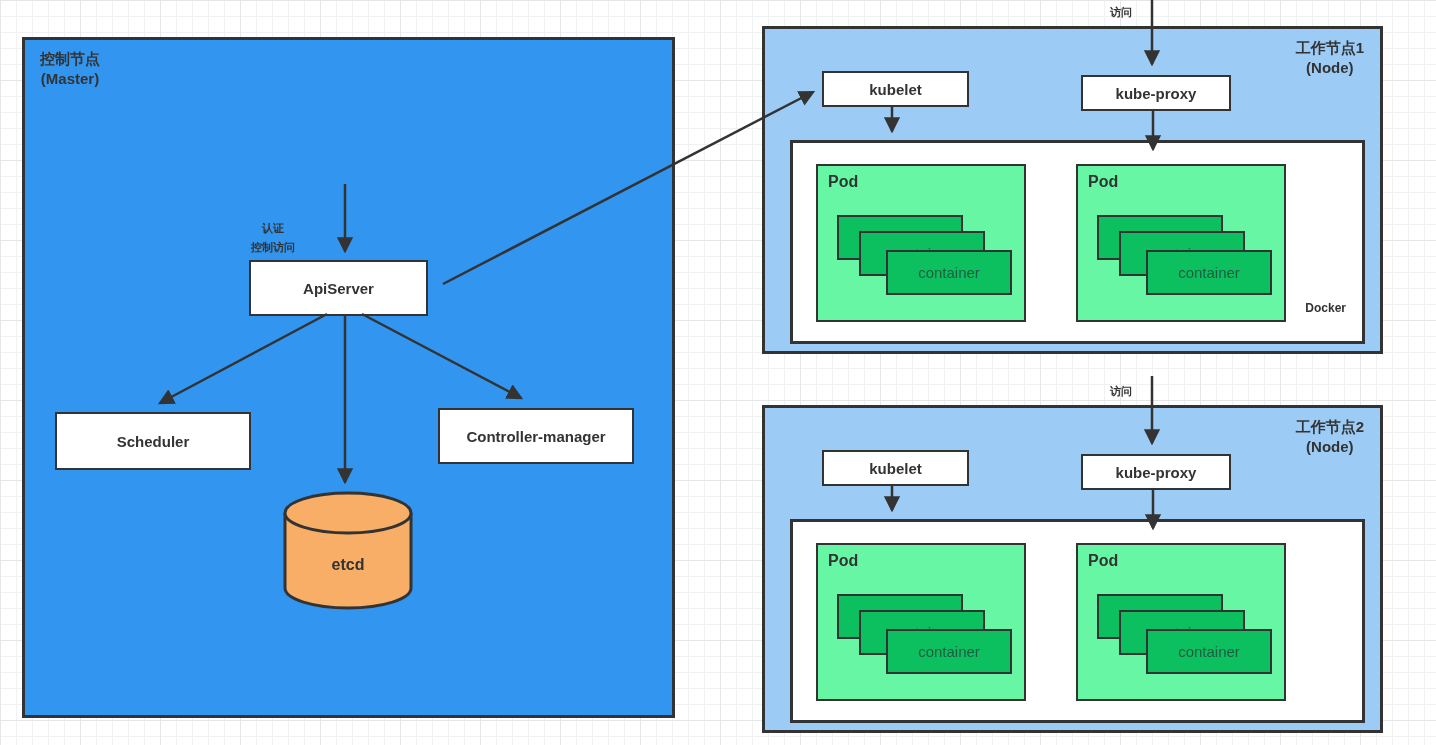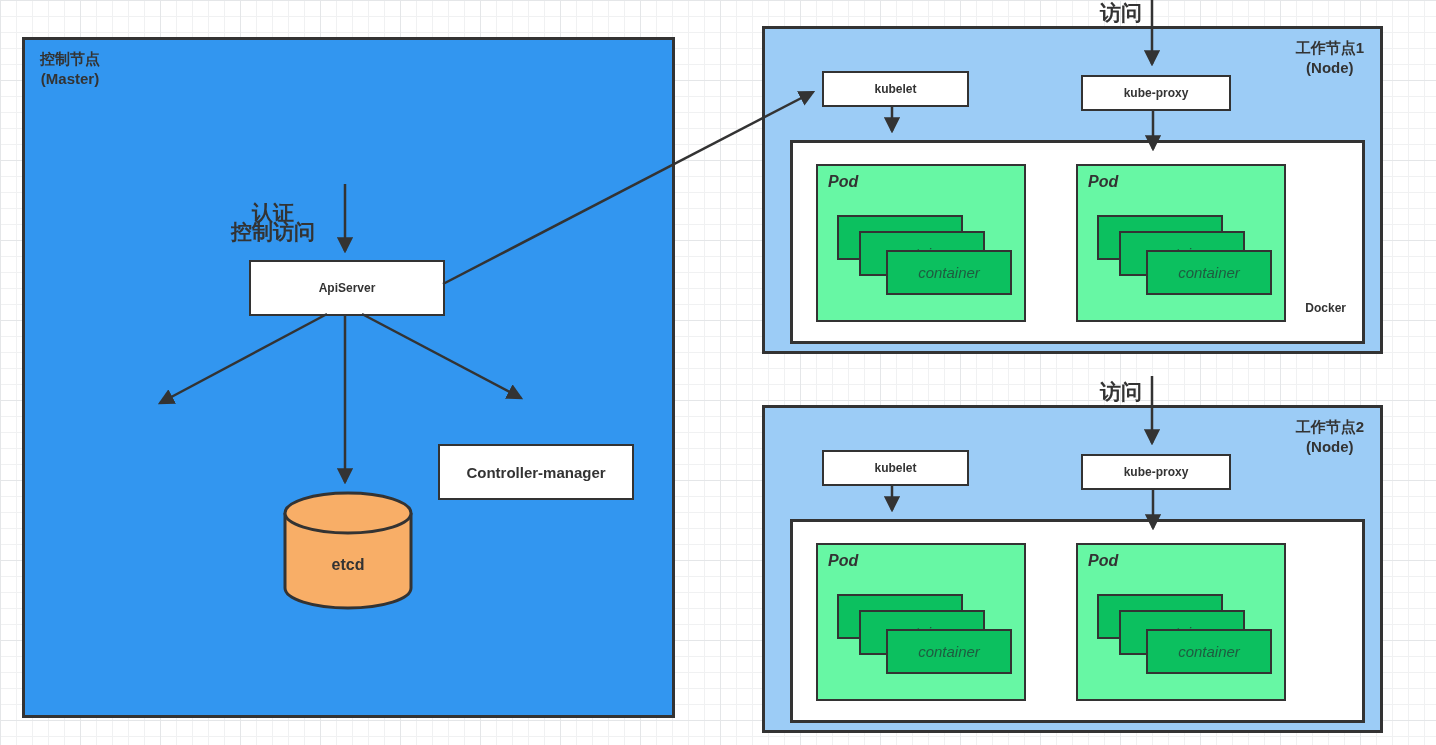--- a/index.html
+++ b/index.html
@@ -15,30 +15,30 @@
     background-size:80px 80px,80px 80px,16px 16px,16px 16px;
   }
   .canvas *{box-sizing:border-box;}
   .region{position:absolute;border:3px solid var(--border);}
   .master{left:22px;top:37px;width:653px;height:681px;background:var(--master-fill);}
   .node{left:762px;width:621px;height:328px;background:var(--node-fill);padding-left:20px;}
   .node-1{top:26px;}
   .node-2{top:405px;}
   .box{position:absolute;background:var(--box-fill);border:2px solid var(--border);
        display:flex;align-items:center;justify-content:center;
-       font-weight:bold;font-size:12px;color:var(--label-color);}
+       font-weight:bold;font-size:15px;color:var(--label-color);}
   .region-title{position:absolute;font-weight:bold;font-size:15px;line-height:20px;color:var(--label-color);}
   .master-title{left:15px;top:9px;text-align:center;}
   .node-title{right:16px;top:9px;text-align:center;}
-  .annotation{position:absolute;font-weight:bold;font-size:21px;line-height:19px;
+  .annotation{position:absolute;font-weight:bold;font-size:11px;line-height:19px;
               color:var(--label-color);text-align:center;}
   .runtime{position:absolute;left:25px;top:111px;width:575px;height:204px;
            background:var(--box-fill);border:3px solid var(--border);}
   .runtime-label{position:absolute;right:16px;bottom:26px;font-weight:bold;font-size:12px;color:var(--label-color);}
-  .pod{position:absolute;top:21px;width:210px;height:158px;background:var(--pod-fill);border:2px solid var(--border);font-style:italic;}
+  .pod{position:absolute;top:21px;width:210px;height:158px;background:var(--pod-fill);border:2px solid var(--border);}
   .pod-a{left:23px;}
   .pod-b{left:283px;}
   .pod-label{position:absolute;left:10px;top:7px;font-weight:bold;font-size:16px;color:var(--label-color);}
   .container-box{position:absolute;width:126px;height:45px;background:var(--container-fill);
                  border:2px solid var(--border);display:flex;align-items:center;justify-content:center;
                  font-size:15px;color:var(--container-text);}
   .c-back{left:19px;top:49px;}
   .c-mid{left:41px;top:65px;}
   .c-front{left:68px;top:84px;}
   .etcd-wrap{position:absolute;left:258px;top:450px;width:130px;height:122px;}
@@ -52,31 +52,34 @@
 
 <div class="canvas">
 
   <div class="region master">
     <div class="region-title master-title">
       <div>控制节点</div>
       <div>(Master)</div>
     </div>
 
 
-    <div class="annotation" style="left:193px;top:163px;width:110px;text-align:center;">
+    <div class="annotation" style="left:193px;top:179px;width:110px;text-align:center;">
       <div>认证</div>
       <div>控制访问</div>
     </div>
 
-    <div class="box" style="left:224px;top:220px;width:196px;height:56px;">
+    <div class="box" style="left:224px;top:220px;width:179px;height:56px;">
       <span>ApiServer</span>
     </div>
 
+    <div class="box" style="left:30px;top:372px;width:196px;height:58px;">
+      <span>Scheduler</span>
+    </div>
 
-    <div class="box" style="left:413px;top:368px;width:196px;height:56px;font-size:15px;margin-top:36px;">
+    <div class="box" style="left:413px;top:368px;width:196px;height:56px;font-size:15px;">
       <span>Controller-manager</span>
     </div>
 
     <div class="etcd-wrap">
       <svg width="130" height="122" viewBox="0 0 130 122">
         <path d="M2,23 L2,98 A63,20 0 0 0 128,98 L128,23" fill="var(--etcd-fill)" stroke="var(--border)" stroke-width="3"></path>
         <ellipse cx="65" cy="23" rx="63" ry="20" fill="var(--etcd-fill)" stroke="var(--border)" stroke-width="3"></ellipse>
       </svg>
       <div class="etcd-label">etcd</div>
     </div>

